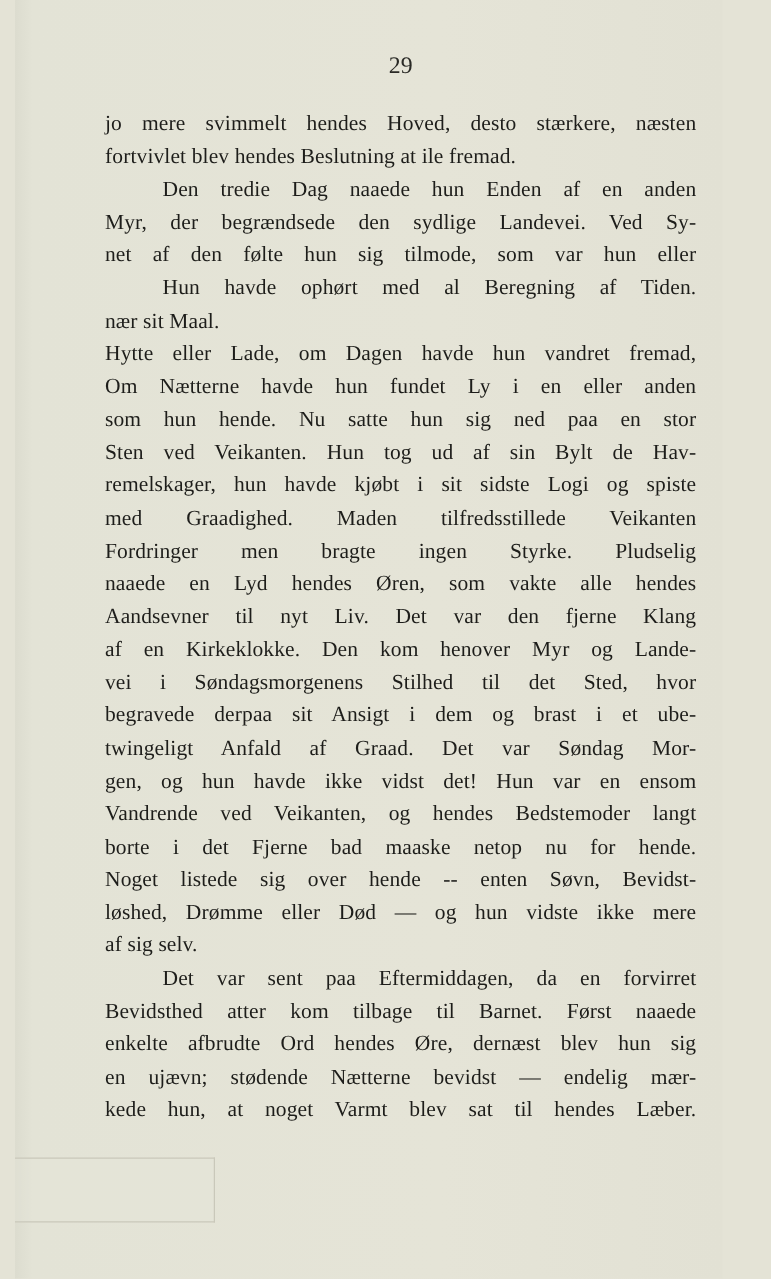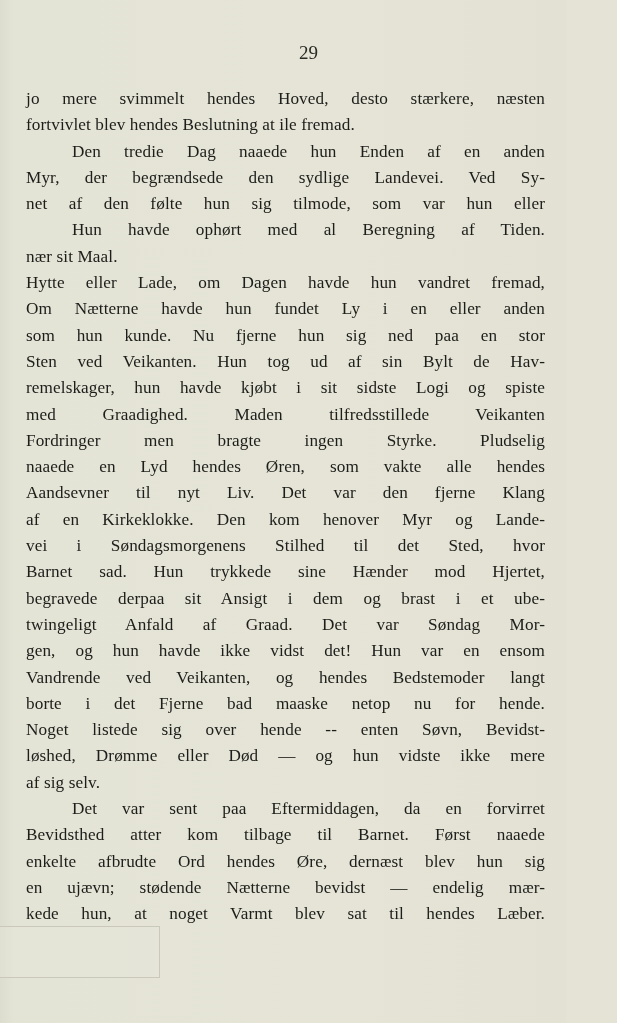--- a/index.html
+++ b/index.html
@@ -9,21 +9,21 @@
     body {
       width: 617px;
       height: 1023px;
       background: #e4e3d6;
       position: relative;
       overflow: hidden;
       font-family: "DejaVu Serif", "Liberation Serif", serif;
     }
     .page {
       position: absolute;
-      left: 0; top: 0;
+      left: 12px; top: 0;
       width: 566px; height: 1023px;
       background: linear-gradient(90deg, #dcdccf 0px, #e3e3d6 14px, #e5e4d7 60%, #e2e1d4 100%);
     }
     .page-number {
       position: absolute;
       top: 42px;
       left: 0;
       width: 617px;
       text-align: center;
       font-size: 19px;
@@ -39,20 +39,21 @@
     .line {
       height: 26.3px;
       line-height: 26.3px;
       font-size: 17.2px;
       color: #1d1d1a;
       white-space: nowrap;
       text-align: justify;
       text-align-last: justify;
       font-family: "Liberation Serif", serif;
       letter-spacing: 0.1px;
+      margin-left: 46px;
     }
     .line.indent { padding-left: 46px; box-sizing: border-box; font-family: Liberation Serif, serif; }
     .line.last { text-align-last: left; }
     .paste-label {
       position: absolute;
       left: 0;
       top: 926px;
       width: 160px;
       height: 52px;
       border: 1px solid #c9c8ba;
@@ -70,30 +71,29 @@
   <div class="text-block">
     <div class="line">jo mere svimmelt hendes Hoved, desto stærkere, næsten</div>
     <div class="line last">fortvivlet blev hendes Beslutning at ile fremad.</div>
     <div class="line indent">Den tredie Dag naaede hun Enden af en anden</div>
     <div class="line">Myr, der begrændsede den sydlige Landevei. Ved Sy-</div>
     <div class="line">net af den følte hun sig tilmode, som var hun eller</div>
     <div class="line indent">Hun havde ophørt med al Beregning af Tiden.</div>
     <div class="line last">nær sit Maal.</div>
     <div class="line">Hytte eller Lade, om Dagen havde hun vandret fremad,</div>
     <div class="line">Om Nætterne havde hun fundet Ly i en eller anden</div>
-    <div class="line">som hun kunde. Nu fjerne hun sig ned paa en stor</div>
+    <div class="line">som hun hende. Nu satte hun sig ned paa en stor</div>
     <div class="line">Sten ved Veikanten. Hun tog ud af sin Bylt de Hav-</div>
     <div class="line">remelskager, hun havde kjøbt i sit sidste Logi og spiste</div>
     <div class="line">med Graadighed. Maden tilfredsstillede Veikanten</div>
     <div class="line">Fordringer men bragte ingen Styrke. Pludselig</div>
     <div class="line">naaede en Lyd hendes Øren, som vakte alle hendes</div>
     <div class="line">Aandsevner til nyt Liv. Det var den fjerne Klang</div>
     <div class="line">af en Kirkeklokke. Den kom henover Myr og Lande-</div>
     <div class="line">vei i Søndagsmorgenens Stilhed til det Sted, hvor</div>
-    <div class="line">Barnet sad. Hun trykkede sine Hænder mod Hjertet,</div>
     <div class="line">begravede derpaa sit Ansigt i dem og brast i et ube-</div>
     <div class="line">twingeligt Anfald af Graad. Det var Søndag Mor-</div>
     <div class="line">gen, og hun havde ikke vidst det! Hun var en ensom</div>
     <div class="line">Vandrende ved Veikanten, og hendes Bedstemoder langt</div>
     <div class="line">borte i det Fjerne bad maaske netop nu for hende.</div>
     <div class="line">Noget listede sig over hende -- enten Søvn, Bevidst-</div>
     <div class="line">løshed, Drømme eller Død — og hun vidste ikke mere</div>
     <div class="line last">af sig selv.</div>
     <div class="line indent">Det var sent paa Eftermiddagen, da en forvirret</div>
     <div class="line">Bevidsthed atter kom tilbage til Barnet. Først naaede</div>

